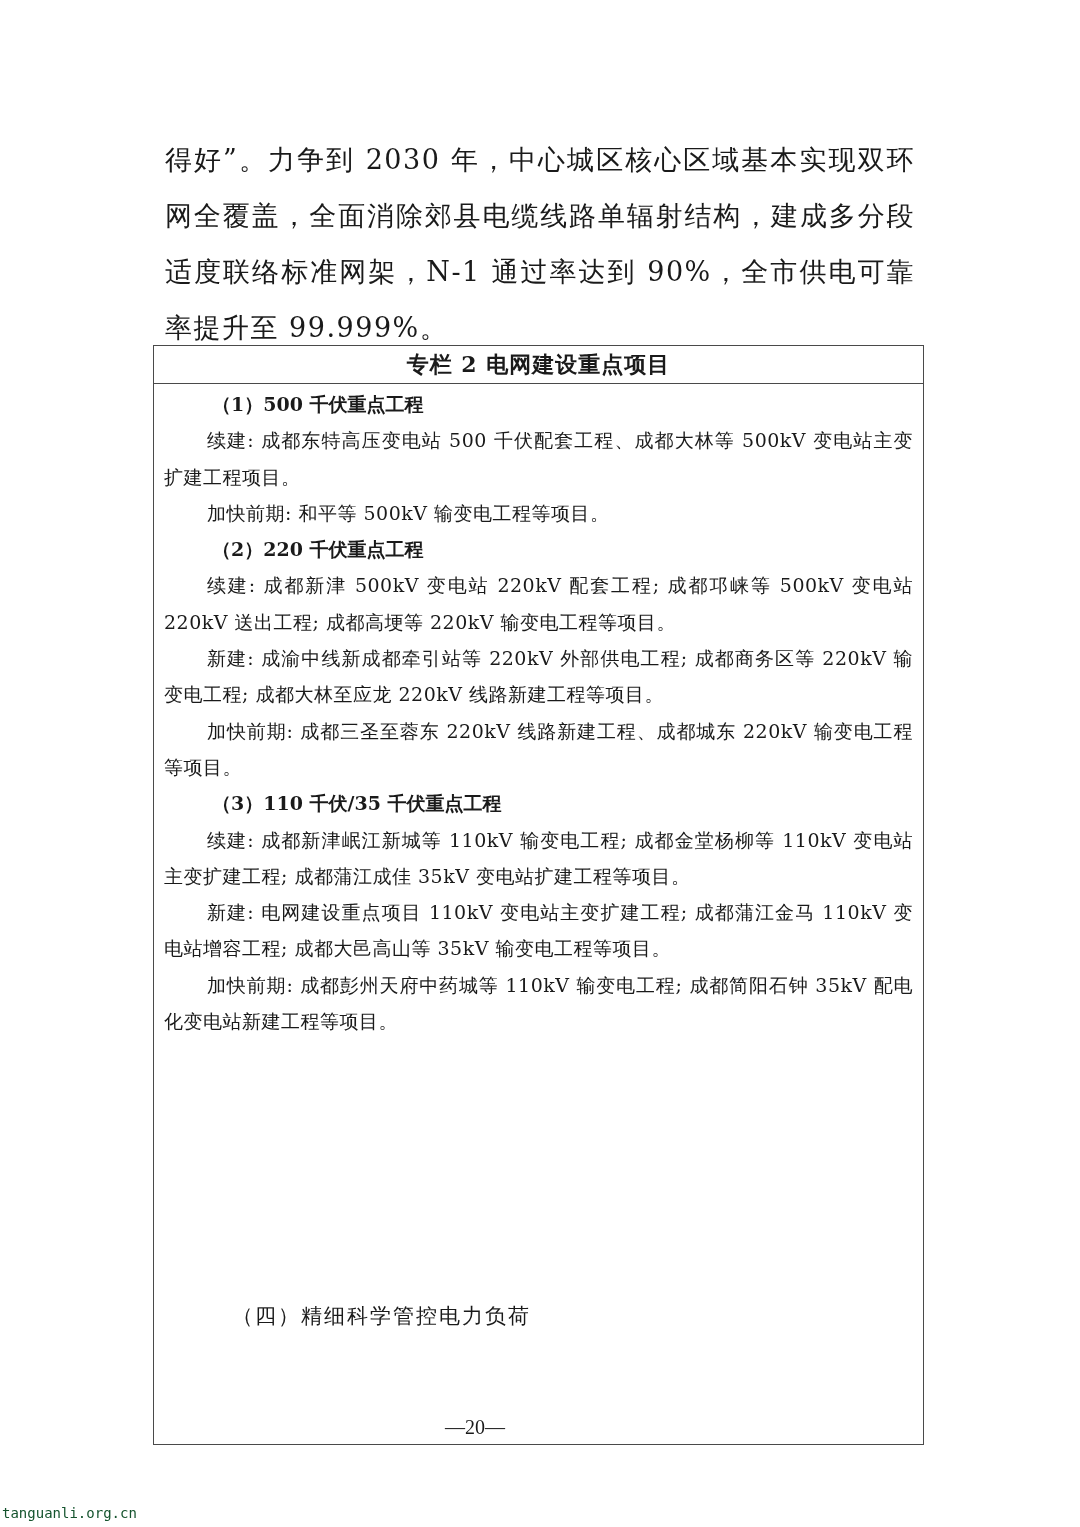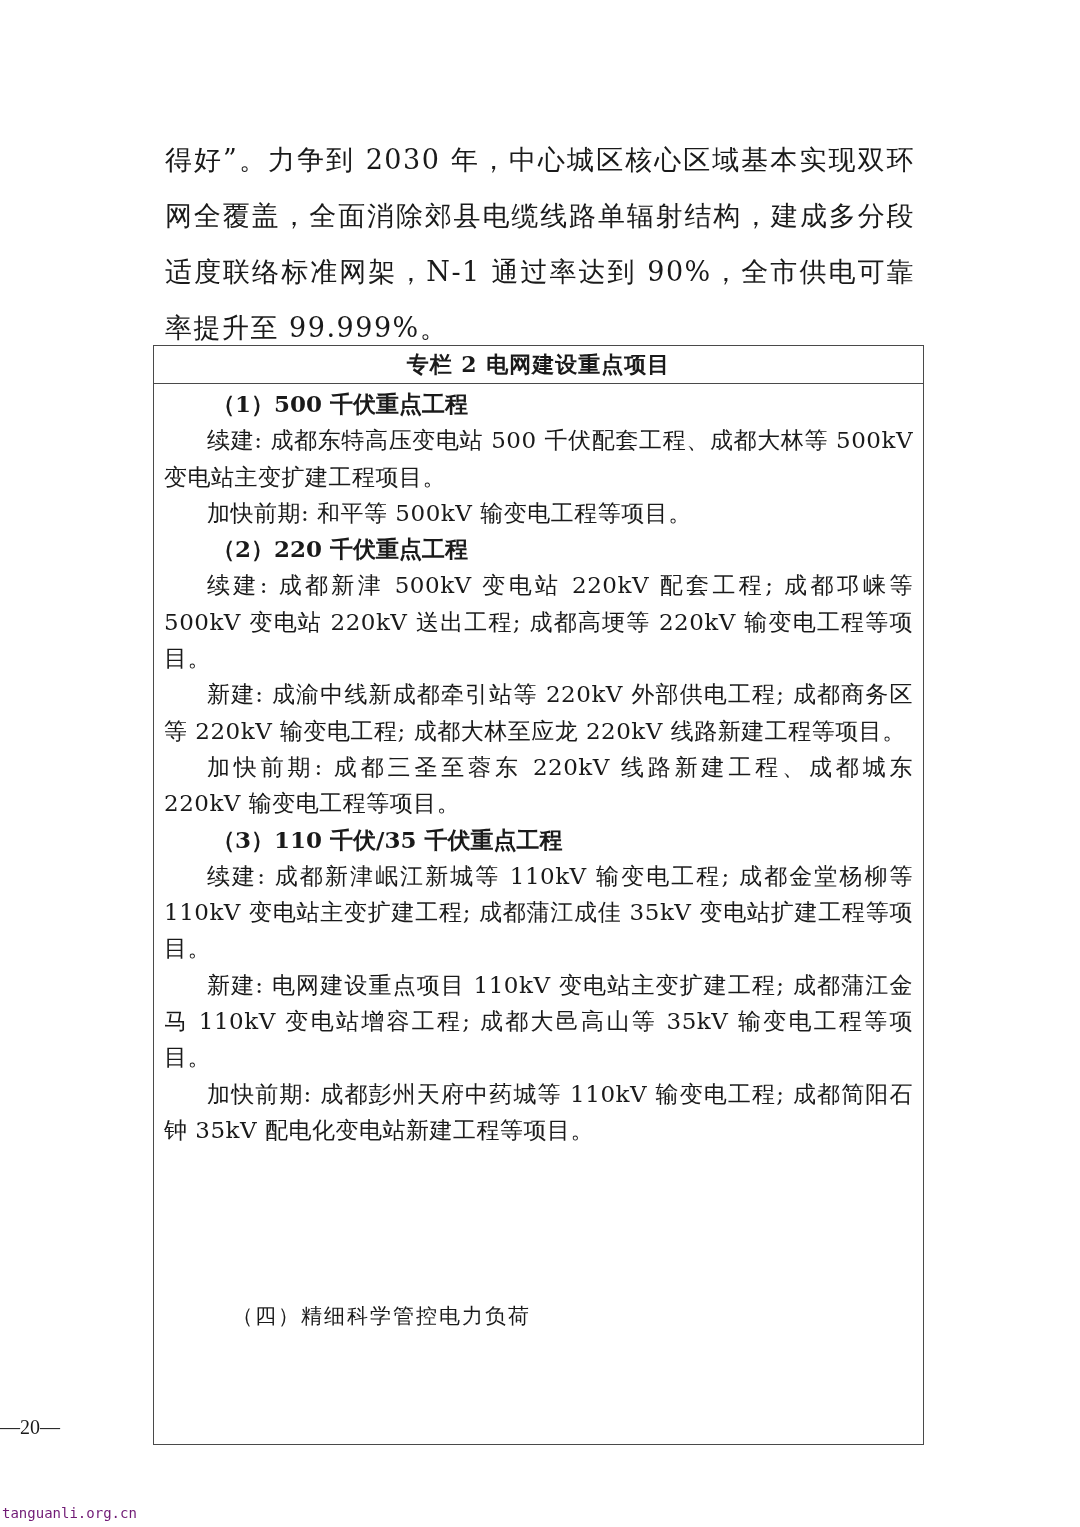--- a/index.html
+++ b/index.html
@@ -41,21 +41,21 @@
       height: 37px;
       border-bottom: 1.5px solid #4a4a4a;
       text-align: center;
       font-weight: bold;
       font-size: 22px;
       line-height: 37px;
       letter-spacing: 1px;
     }
     .box-body {
       padding: 2px 10px 0 10px;
-      font-size: 23px;
+      font-size: 19px;
       line-height: 36.3px;
       text-align: justify;
     }
     .box-body .sec {
       font-weight: bold;
       padding-left: 48px;
       margin: 0;
     }
     .box-body .para {
       margin: 0;
@@ -69,32 +69,32 @@
       top: 1302px;
       font-size: 21px;
       letter-spacing: 2px;
       margin: 0;
     }
     .page-number {
       position: absolute;
       left: 0;
       width: 950px;
       top: 1416px;
-      text-align: left;
+      text-align: center;
       font-family: "Liberation Serif", serif;
       font-size: 20px;
       margin: 0;
     }
     .watermark {
       position: absolute;
       left: 2px;
       top: 1505px;
       font-family: "DejaVu Sans Mono", monospace;
       font-size: 14px;
-      color: #701a75;
+      color: #14532d;
       margin: 0;
     }
   </style>
 </head>
 <body>
 
 <div class="intro">
   <p>得好”。力争到 2030 年，中心城区核心区域基本实现双环网全覆盖，全面消除郊县电缆线路单辐射结构，建成多分段适度联络标准网架，N-1 通过率达到 90%，全市供电可靠率提升至 99.999%。</p>
 </div>
 

